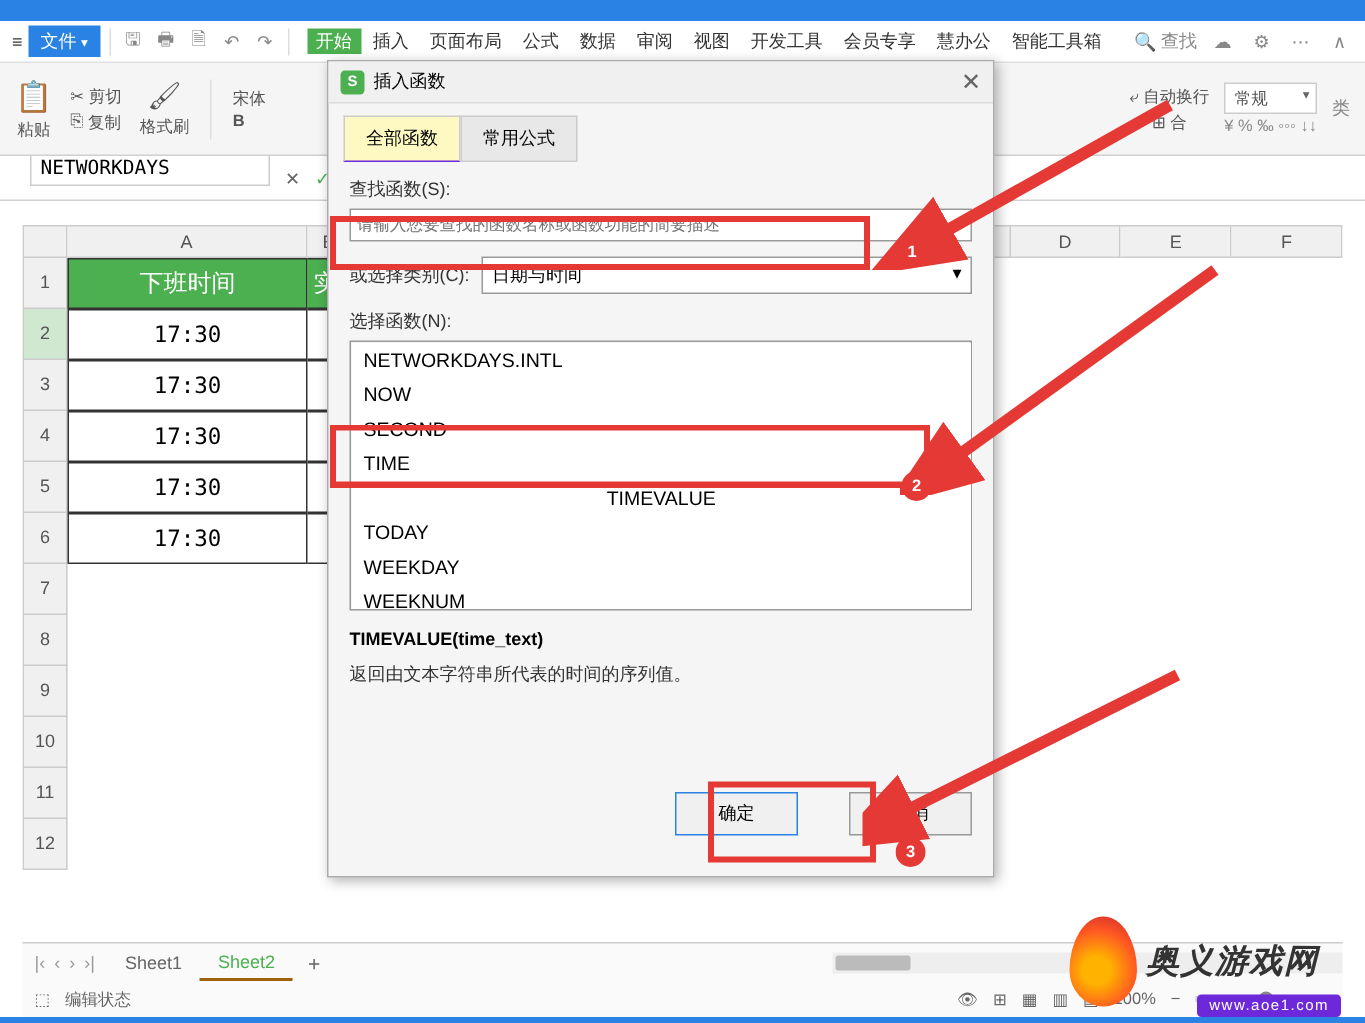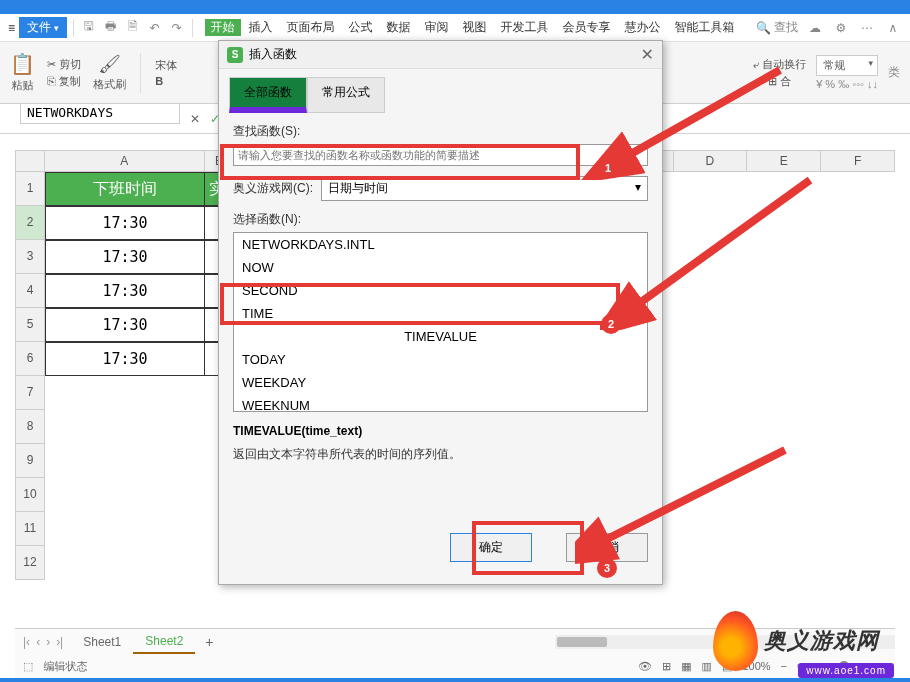--- a/index.html
+++ b/index.html
@@ -53,21 +53,21 @@
 .cell.b { width: 160px; border: 1px solid #333; border-left: none; }
 .hdr-cell { background: #4caf50; color: #fff; font-family: "Microsoft YaHei"; font-size: 16px; font-weight: normal; }
 
 
 .dialog { position: absolute; left: 218px; top: 40px; width: 445px; height: 545px; background: #f5f5f5; border: 1px solid #aaa; box-shadow: 2px 2px 8px rgba(0,0,0,0.3); z-index: 100; }
 .dlg-title { height: 28px; background: #f0f0f0; display: flex; align-items: center; padding: 0 8px; border-bottom: 1px solid #ddd; }
 .dlg-icon { width: 16px; height: 16px; background: #4caf50; border-radius: 3px; margin-right: 6px; display: flex; align-items: center; justify-content: center; color: #fff; font-size: 10px; font-weight: bold; }
 .dlg-close { margin-left: auto; font-size: 16px; color: #666; cursor: pointer; }
 .dlg-tabs { display: flex; padding: 8px 10px 0; gap: 0; }
 .dlg-tab { padding: 6px 14px; border: 1px solid #ccc; background: #e8e8e8; font-size: 12px; }
-.dlg-tab.active { background: #15803d; border-bottom: 6px solid #6d28d9; }
+.dlg-tab.active { background: #fef9c3; border-bottom: 1px solid #6d28d9; }
 .dlg-body { padding: 10px 14px; }
 .dlg-label { font-size: 12px; color: #333; margin-bottom: 4px; }
 .dlg-input { width: 100%; border: 1px solid #999; padding: 4px; font-size: 11px; color: #999; margin-bottom: 10px; }
 .dlg-row { display: flex; align-items: center; gap: 8px; margin-bottom: 10px; }
 .dlg-select { flex: 1; border: 1px solid #999; padding: 3px 6px; font-size: 12px; background: #fff; position: relative; }
 .dlg-select::after { content: "▾"; position: absolute; right: 6px; }
 .dlg-list { border: 1px solid #999; height: 180px; overflow-y: auto; background: #fff; margin-bottom: 12px; position: relative; }
 .dlg-item { padding: 4px 8px; font-size: 13px; font-family: Arial; }
 .dlg-item.sel { background: #fff; text-align: center; }
 .dlg-desc { font-size: 12px; font-weight: bold; margin-bottom: 8px; }
@@ -250,21 +250,21 @@
     <span class="dlg-close">✕</span>
   </div>
   <div class="dlg-tabs">
     <div class="dlg-tab active">全部函数</div>
     <div class="dlg-tab">常用公式</div>
   </div>
   <div class="dlg-body">
     <div class="dlg-label">查找函数(S):</div>
     <input class="dlg-input" placeholder="请输入您要查找的函数名称或函数功能的简要描述" style="">
     <div class="dlg-row">
-      <span class="dlg-label" style="margin:0;">奥义游戏网(C):</span>
+      <span class="dlg-label" style="margin:0;">或选择类别(C):</span>
       <div class="dlg-select">日期与时间</div>
     </div>
     <div class="dlg-label">选择函数(N):</div>
     <div class="dlg-list">
       <div class="dlg-item">NETWORKDAYS.INTL</div>
       <div class="dlg-item">NOW</div>
       <div class="dlg-item">SECOND</div>
       <div class="dlg-item">TIME</div>
       <div class="dlg-item sel">TIMEVALUE</div>
       <div class="dlg-item">TODAY</div>

